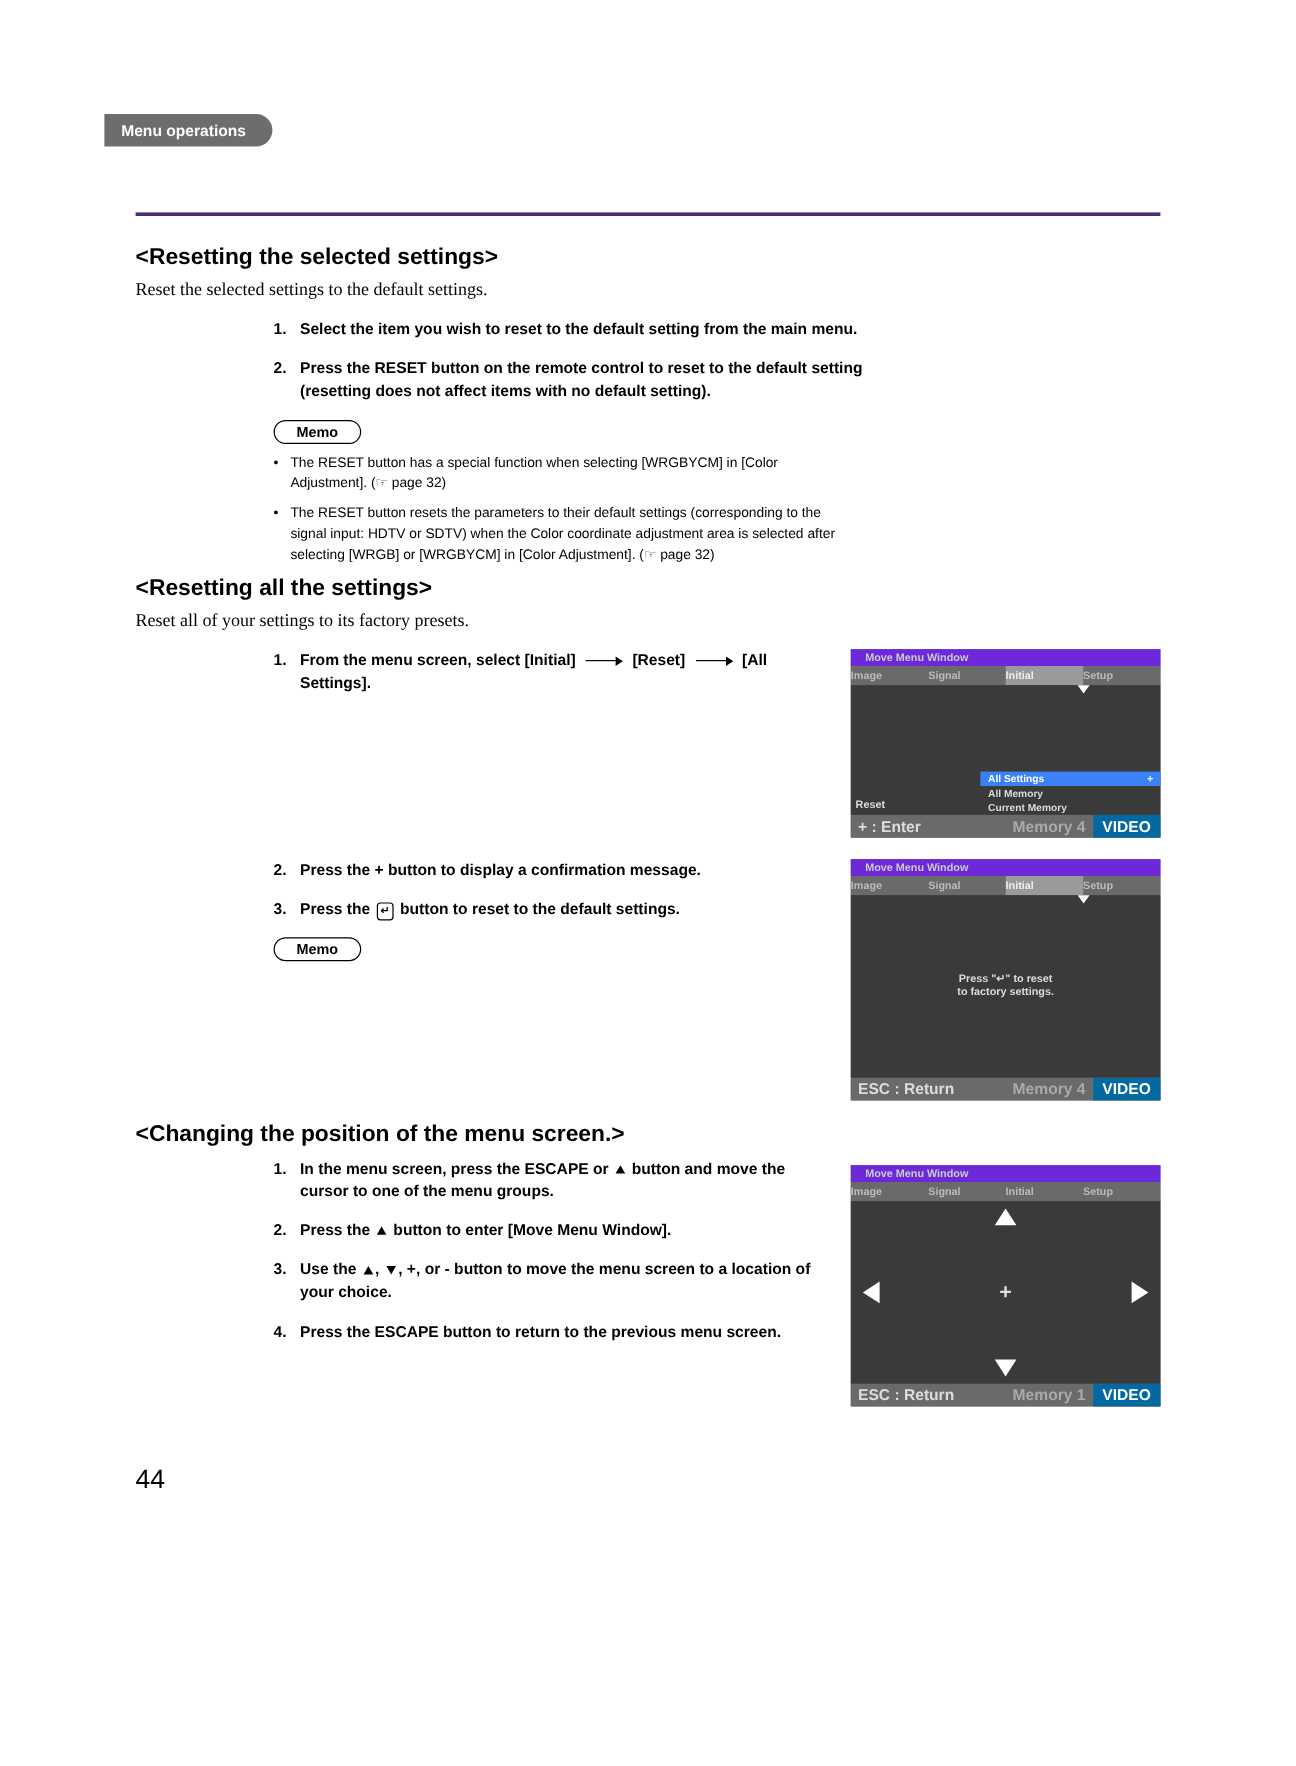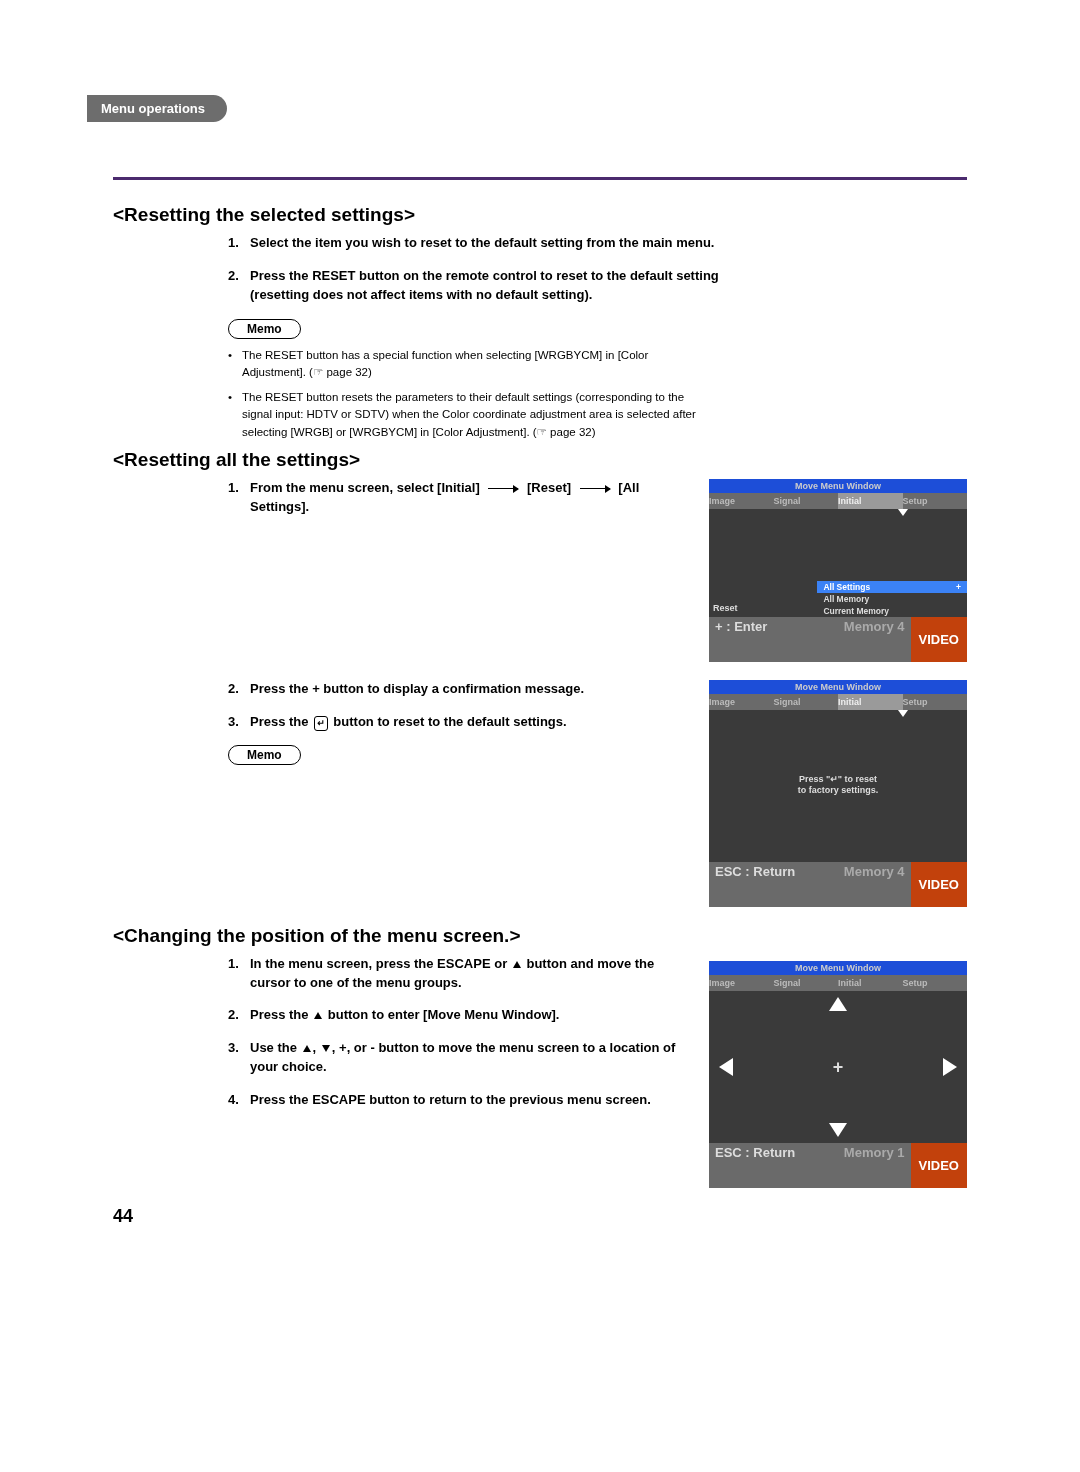--- a/index.html
+++ b/index.html
@@ -20,21 +20,21 @@
   .memo-list li:before{content:"•";min-width:14px}
   .arrow-long{display:inline-block;width:30px;height:1.5px;background:#000;position:relative;vertical-align:middle;margin:0 5px}
   .arrow-long:after{content:"";position:absolute;right:-1px;top:-3px;border-left:6px solid #000;border-top:4px solid transparent;border-bottom:4px solid transparent}
   .enter-icon{display:inline-block;border:1px solid #000;border-radius:3px;font-size:9px;padding:0 2px;margin:0 2px}
   .tri{display:inline-block;margin:0 2px}
   .tri.up{border-left:4px solid transparent;border-right:4px solid transparent;border-bottom:7px solid #000}
   .tri.down{border-left:4px solid transparent;border-right:4px solid transparent;border-top:7px solid #000}
   .two-col{display:flex;gap:20px;align-items:flex-start}
   .two-col .left{flex:1}
   .osd{width:258px;background:#585858;color:#ddd;font-size:9px;font-weight:bold;margin-bottom:18px}
-  .osd .top{background:#1d4ed8;text-align:center;padding:2px 12px;color:#ccc}
+  .osd .top{background:#6d28d9;text-align:left;padding:2px 12px;color:#ccc}
   .osd .tabs{display:flex}
   .osd .tabs div{flex:1;text-align:left;padding:3px 0;background:#6a6a6a;color:#bbb}
   .osd .tabs div.sel{background:#9a9a9a;color:#eee}
   .osd .body{min-height:108px;position:relative;background:#3a3a3a}
   .osd .hint{position:absolute;top:50%;left:50%;transform:translate(-50%,-50%);text-align:center;color:#ddd;font-size:9px;line-height:1.3}
   .osd .arrows-up{position:absolute;top:6px;left:50%;transform:translateX(-50%)}
   .osd .arrows-down{position:absolute;bottom:6px;left:50%;transform:translateX(-50%)}
   .osd .arrows-left{position:absolute;left:10px;top:50%;transform:translateY(-50%)}
   .osd .arrows-right{position:absolute;right:10px;top:50%;transform:translateY(-50%)}
   .osd .plus{position:absolute;top:50%;left:50%;transform:translate(-50%,-50%);font-size:18px;color:#ddd}
@@ -44,39 +44,40 @@
   .ba-left{border-top:9px solid transparent;border-bottom:9px solid transparent;border-right:14px solid #fff}
   .ba-right{border-top:9px solid transparent;border-bottom:9px solid transparent;border-left:14px solid #fff}
   .osd .side-label{position:absolute;left:4px;bottom:4px;color:#ddd;font-size:9px}
   .osd .opt-rows{position:absolute;right:0;bottom:0;width:58%}
   .osd .row{display:flex;padding:1px 6px;color:#ddd;font-size:8.5px}
   .osd .row.sel{background:#3b82f6;color:#fff}
   .osd .row .arr{margin-left:auto}
   .osd .foot{display:flex;background:#6a6a6a;font-size:13px}
   .osd .foot .l{padding:2px 6px;flex:1}
   .osd .foot .m{padding:2px 6px;color:#aaa}
-  .osd .foot .r{background:#c2410c;padding:15px 8px;color:#fff}
+  .osd .foot .r{background:#0369a1;padding:2px 8px;color:#fff}
   .ptr{position:absolute;width:0;height:0;border-left:5px solid transparent;border-right:5px solid transparent;border-top:7px solid #fff;left:50%;transform:translateX(-50%);top:0}
   .ptr-wrap{position:absolute;top:0;left:62.5%;width:25%}
   .osd .body.tall{min-height:152px}
-  .page-num{font-size:18px;font-weight:bold;margin-left:113px;}
+  .page-num{font-size:22px;font-weight:normal;margin-left:113px;margin-top:30px}
 </style>
 </head>
 <body>
 
 <div class="page">
 
   <div class="tab-bar">
     <span class="tab">Menu operations</span>
   </div>
   <hr class="hr1">
 
   <div class="content">
 
     <p class="sec-title">&lt;Resetting the selected settings&gt;</p>
+    <p class="intro">Reset the selected settings to the default settings.</p>
     <div class="steps">
       <div class="step">
           <span class="num">1.</span>
           <span>Select the item you wish to reset to the default setting from the main menu.</span>
         </div>
       <div class="step">
           <span class="num">2.</span>
           <span>Press the RESET button on the remote control to reset to the default setting (resetting does not affect items with no default setting).</span>
         </div>
     </div>
@@ -86,20 +87,21 @@
         <li>
             <span>The RESET button has a special function when selecting [WRGBYCM] in [Color Adjustment]. (☞ page 32)</span>
           </li>
         <li>
             <span>The RESET button resets the parameters to their default settings (corresponding to the signal input: HDTV or SDTV) when the Color coordinate adjustment area is selected after selecting  [WRGB] or [WRGBYCM] in [Color Adjustment]. (☞ page 32)</span>
           </li>
       </ul>
     </div>
 
     <p class="sec-title">&lt;Resetting all the settings&gt;</p>
+    <p class="intro">Reset all of your settings to its factory presets.</p>
 
     <div class="two-col">
       <div class="left">
         <div class="steps">
           <div class="step">
               <span class="num">1.</span>
             <span>
               <span>From the menu screen, select [Initial]</span>
               <span class="arrow-long"></span>
               <span>[Reset]</span>

